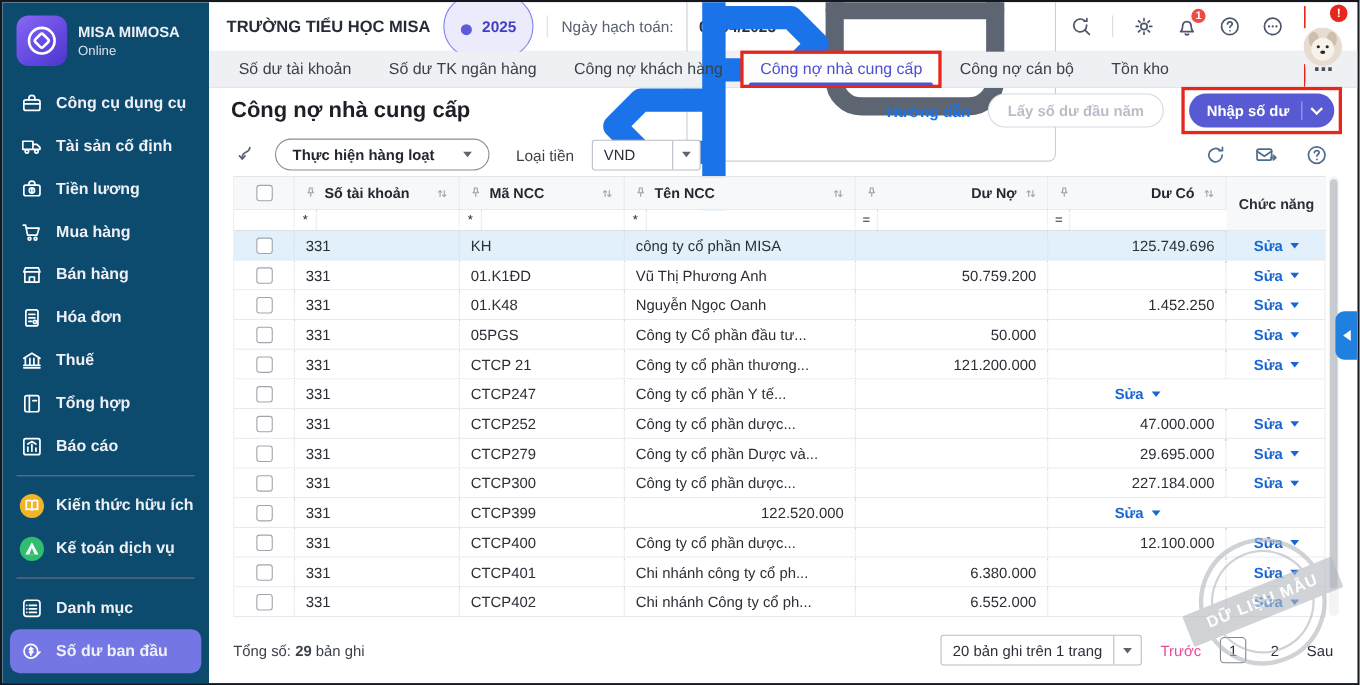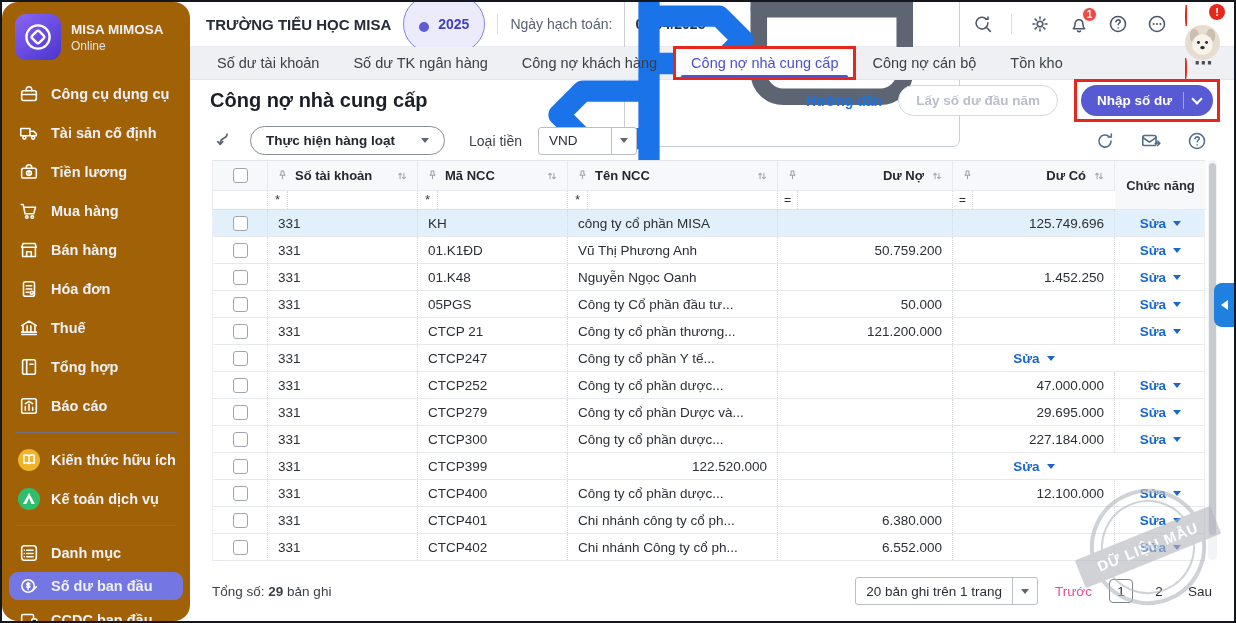--- a/index.html
+++ b/index.html
@@ -3,31 +3,31 @@
 <meta charset="utf-8">
 <style>
   html,body{margin:0;padding:0;background:#888;}
   *{box-sizing:border-box;}
   .window{
     width:1236px;height:623px;background:#fff;border:2px solid #15171f;
     position:relative;display:flex;overflow:hidden;
     font-family:"Liberation Sans","DejaVu Sans",sans-serif;color:#2b2f38;
   }
   
-  .sidebar{width:188px;min-width:188px;background:#a16207;color:#eef0f6;display:flex;flex-direction:column;border-radius:16px;}
+  .sidebar{width:188px;min-width:188px;background:#0c4a6e;color:#eef0f6;display:flex;flex-direction:column;}
   .brand{display:flex;align-items:center;gap:10px;padding:12px 10px 12px 13px;}
   .brand-logo{width:46px;height:46px;border-radius:11px;flex:none;
     background:linear-gradient(140deg,#8a66f5 0%,#6348e0 60%,#4a35c8 100%);
     display:flex;align-items:center;justify-content:center;}
   .brand-name{font-size:13.5px;font-weight:bold;line-height:1.3;}
   .brand-sub{font-size:12px;font-weight:normal;color:#dfe2ee;}
   .side-menu{flex:1;display:flex;flex-direction:column;padding-top:2px;}
   .side-item{display:flex;align-items:center;gap:11px;height:39px;padding-left:16px;
     font-size:14.5px;font-weight:600;cursor:pointer;flex:none;}
-  .side-item.active{margin:0 7px;padding-left:9px;height:28px;border-radius:9px;background:#7476e4;}
+  .side-item.active{margin:0 7px;padding-left:9px;height:40px;border-radius:9px;background:#7476e4;}
   .side-icon{width:22px;height:22px;display:flex;align-items:center;justify-content:center;color:#fff;flex:none;}
   .side-icon svg{width:20px;height:20px;}
   .side-icon.round{width:22px;height:22px;border-radius:50%;}
   .side-icon.round svg{width:14px;height:14px;}
   .side-divider{height:1px;background:#6e7386;margin:7px 13px;flex:none;}
   
   .main{flex:1;display:flex;flex-direction:column;background:#fff;min-width:0;}
   
   .topbar{height:45px;flex:none;display:flex;align-items:center;gap:12px;padding:0 14px 0 16px;border-bottom:1px solid #e8eaef;}
   .company{font-size:15px;font-weight:bold;color:#272b36;white-space:nowrap;}

